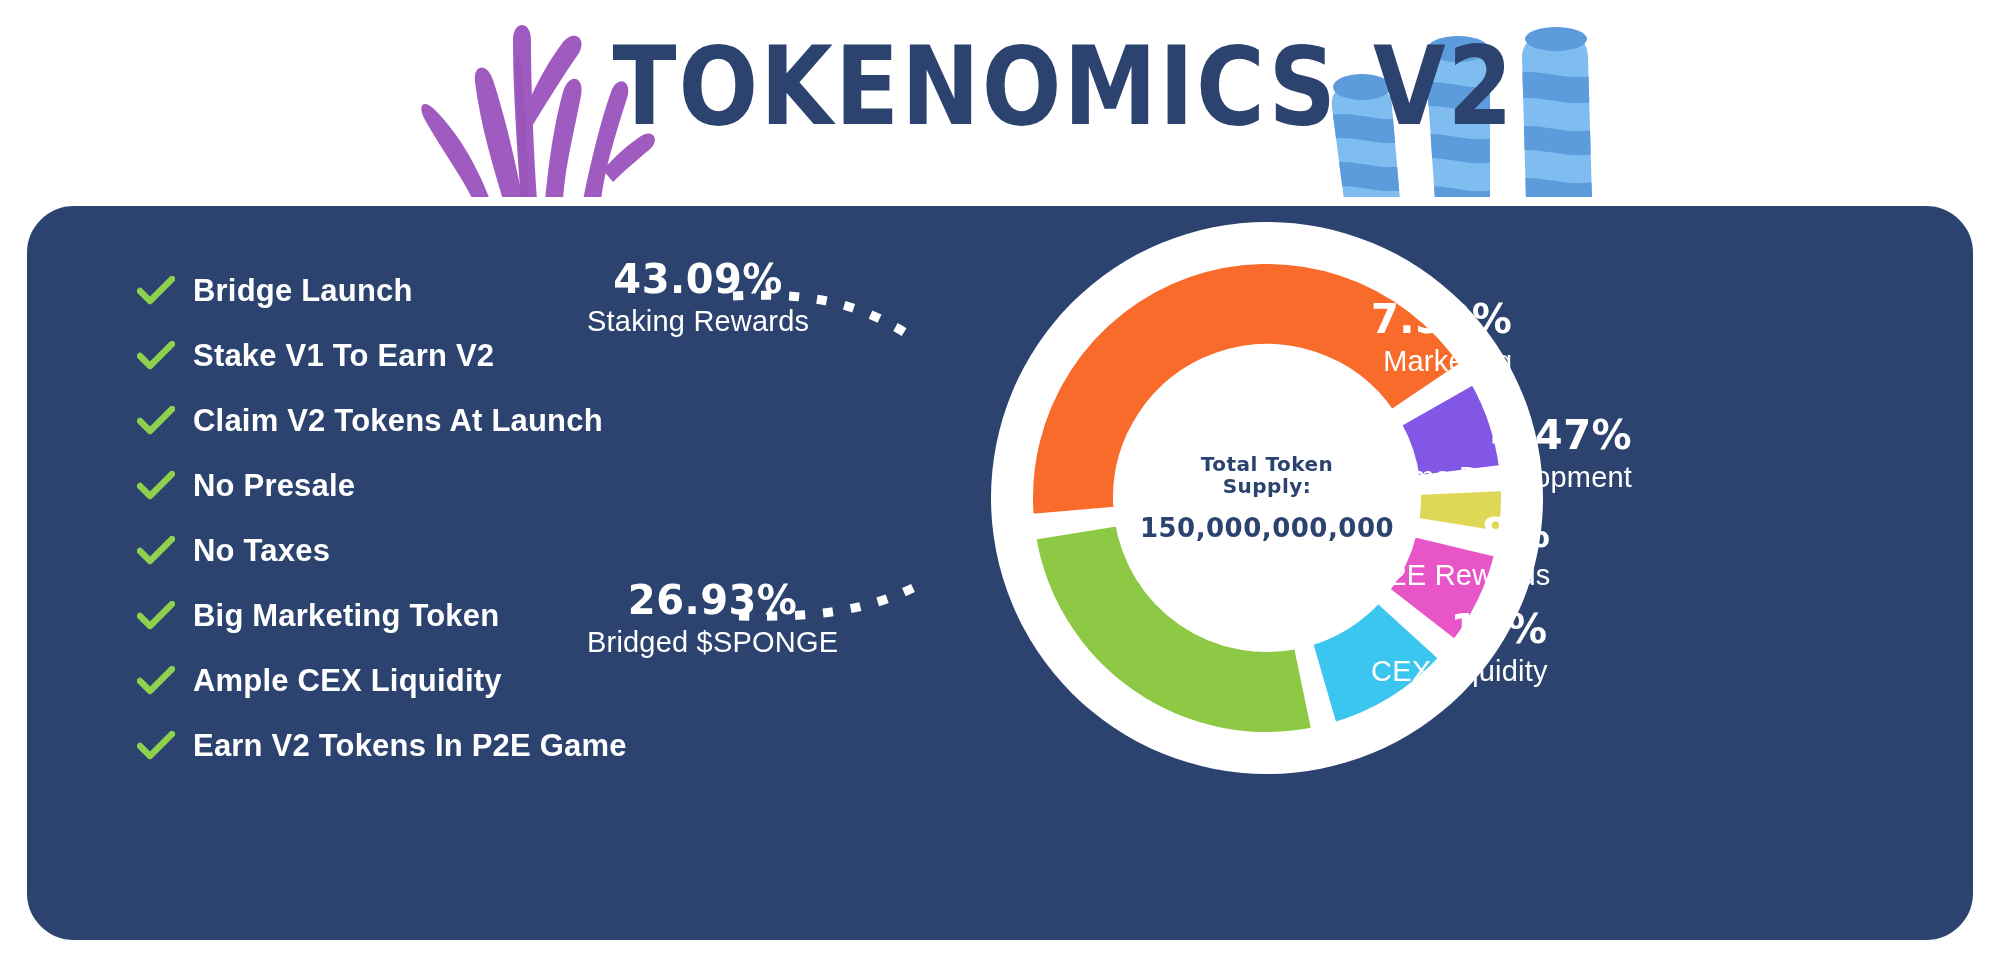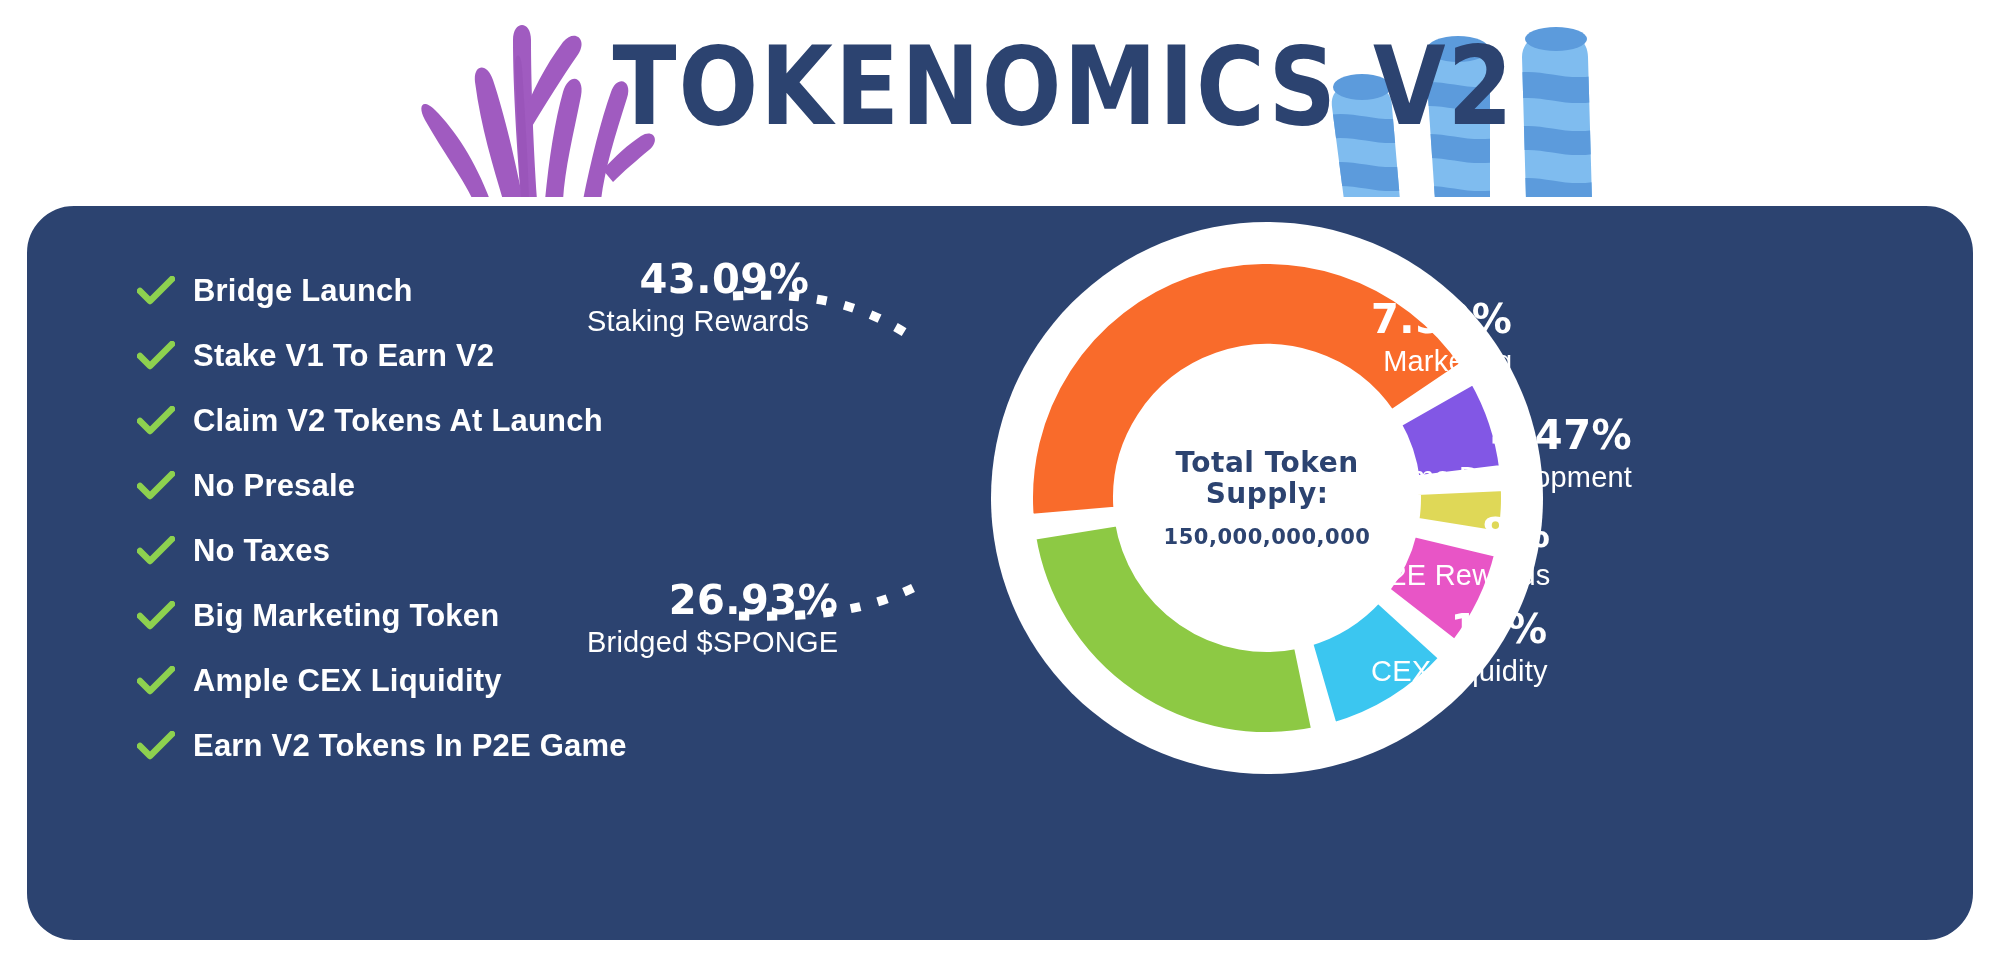--- a/index.html
+++ b/index.html
@@ -48,43 +48,43 @@
   
   #donut-wrap { position:absolute; left:960px; top:12px; width:560px; height:560px; }
   #donut-wrap svg { display:block; }
   #center-text {
     position:absolute; left:0; top:0; width:560px; height:560px;
     display:flex; flex-direction:column; align-items:center; justify-content:center;
     pointer-events:none;
   }
   .center-line {
     font-family:"DejaVu Sans", sans-serif;
-    color:#2C4370; font-weight:700; font-size:28px;
+    color:#2C4370; font-weight:700; font-size:20px;
     line-height:1.12; text-align:center; letter-spacing:0.5px;
   }
   .center-supply {
     font-family:"DejaVu Sans", sans-serif;
-    color:#2C4370; font-weight:700; font-size:21px;
+    color:#2C4370; font-weight:700; font-size:26px;
     margin-top:16px; letter-spacing:0.5px;
   }
 
   
   .callout { position:absolute; }
   .callout .pct {
     font-family:"DejaVu Sans", sans-serif;
     color:#ffffff; font-weight:700; font-size:40px;
     letter-spacing:0.5px; line-height:1.05;
   }
   .callout .name {
     color:#ffffff; font-size:29px; font-weight:500;
     letter-spacing:0.2px; line-height:1.25; margin-top:3px;
     white-space:nowrap;
   }
   .callout.right { text-align:right; }
-  .callout.left { text-align:right; }
+  .callout.left { text-align:center; }
 
   
   .leader { position:absolute; pointer-events:none; }
 </style>
 </head>
 <body>
 
 <div id="stage">
 
   <div class="coral-left">

